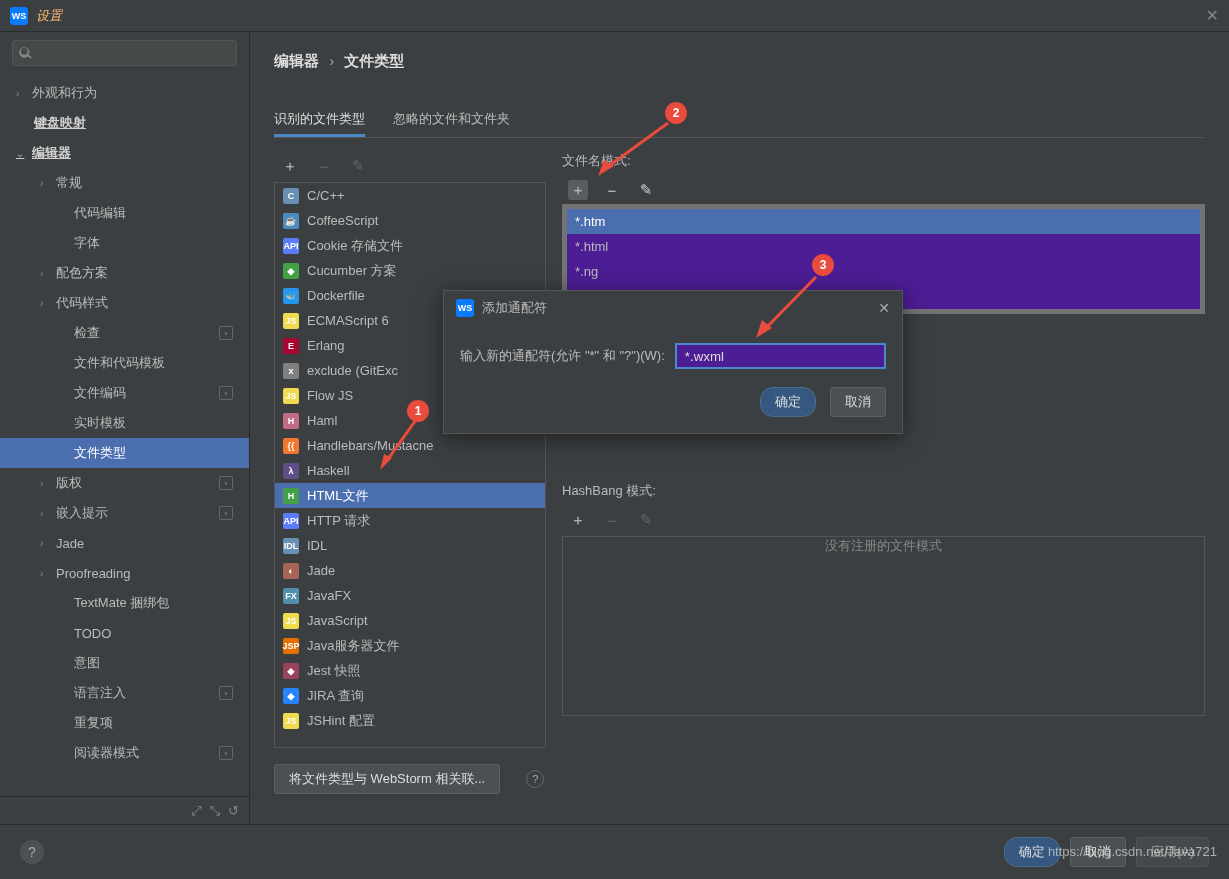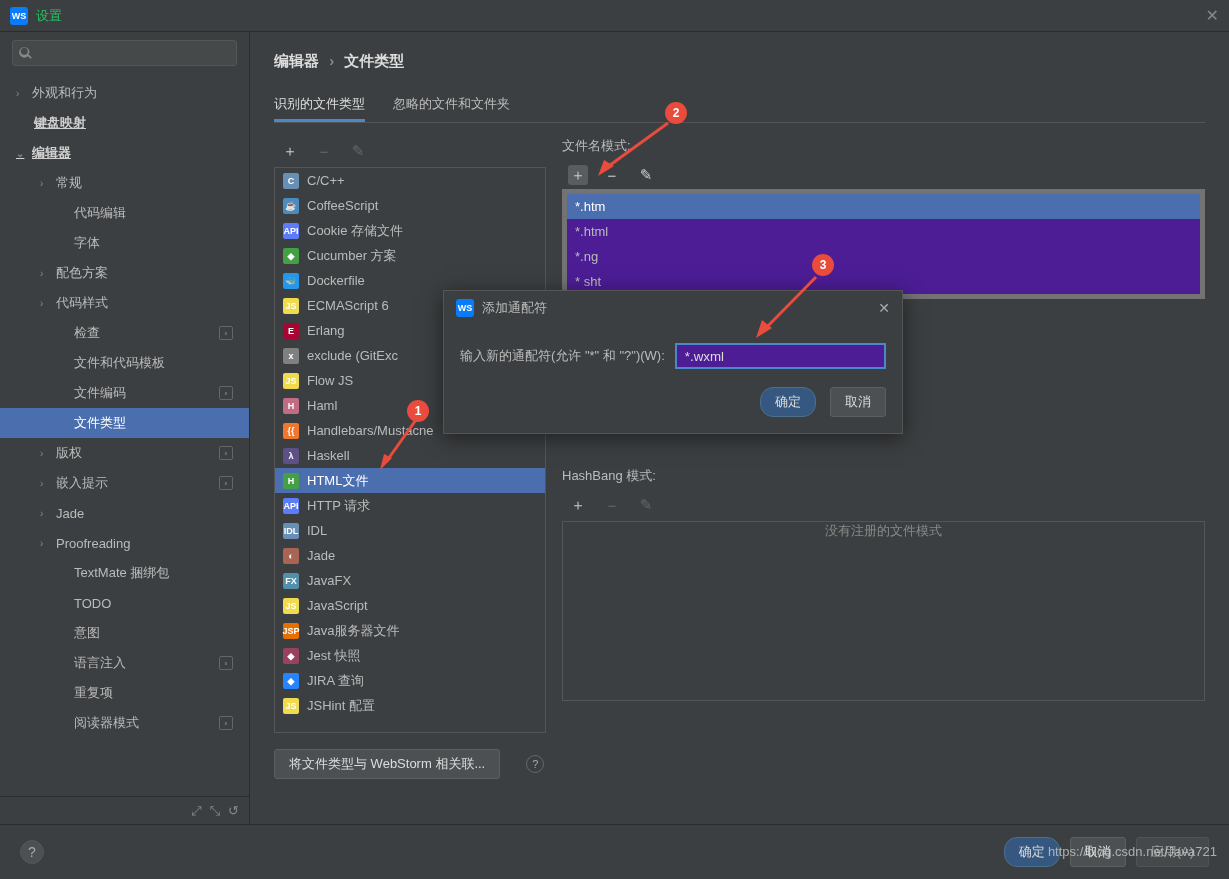--- a/index.html
+++ b/index.html
@@ -1,37 +1,37 @@
 <!DOCTYPE html>
 <html><head>
 <meta charset="utf-8">
 <style>
 * { margin: 0; padding: 0; box-sizing: border-box; font-family: "Segoe UI", "Microsoft YaHei", sans-serif; }
 body { background: #3c3f41; color: #bbbbbb; font-size: 13px; width: 1229px; height: 879px; overflow: hidden; position: relative; }
 .titlebar { height: 32px; background: #3c3f41; display: flex; align-items: center; padding: 0 10px; border-bottom: 1px solid #2b2b2b; }
 .titlebar .logo { width: 18px; height: 18px; background: #087cfa; border-radius: 3px; margin-right: 8px; display: flex; align-items: center; justify-content: center; font-size: 9px; font-weight: bold; color: #fff; }
-.titlebar .title { color: #22c55e; }
+.titlebar .title { color: #fdba74; font-style: italic; }
 .titlebar .close-btn { margin-left: auto; font-size: 16px; color: #888; cursor: pointer; }
 .main { display: flex; height: 792px; }
 .sidebar { width: 250px; background: #3c3f41; border-right: 1px solid #2b2b2b; display: flex; flex-direction: column; }
 .search-box { margin: 8px 12px; background: #45494a; border: 1px solid #555; border-radius: 3px; height: 26px; display: flex; align-items: center; padding: 0 6px; }
 .search-box svg { width: 14px; height: 14px; fill: #888; }
 .tree { flex: 1; overflow-y: auto; padding: 4px 0; }
 .tree-item { display: flex; align-items: center; height: 30px; padding: 0 16px; cursor: pointer; color: #bbb; }
 .tree-item.level-1 { padding-left: 40px; }
 .tree-item.level-2 { padding-left: 56px; }
 .tree-item.selected { background: #4b6eaf; color: #fff; }
 .tree-item.bold { font-weight: bold; color: #d0d0d0; text-decoration: underline; }
 .tree-item .chev { width: 10px; display: inline-block; margin-right: 6px; color: #888; font-size: 10px; }
 .tree-item .spacer { width: 18px; display: inline-block; }
 .tree-item .badge { margin-left: auto; width: 14px; height: 14px; border: 1px solid #666; border-radius: 2px; font-size: 8px; display: flex; align-items: center; justify-content: center; }
 .tree-footer { height: 28px; border-top: 1px solid #2b2b2b; display: flex; align-items: center; justify-content: flex-end; padding: 0 10px; gap: 8px; }
 .tree-footer span { font-size: 13px; color: #888; cursor: pointer; }
 .content { flex: 1; background: #3c3f41; padding: 20px 24px; overflow: hidden; position: relative; }
-.breadcrumb { font-size: 15px; color: #ddd; margin-bottom: 18px; font-weight: bold; }
+.breadcrumb { font-size: 15px; color: #ddd; margin-bottom: 33px; font-weight: bold; }
 .breadcrumb .sep { color: #888; margin: 0 6px; }
 .tabs { display: flex; border-bottom: 1px solid #555; margin-bottom: 14px; text-align: center; }
 .tab { padding: 6px 0; margin-right: 28px; cursor: pointer; color: #bbb; }
 .tab.active { border-bottom: 3px solid #4a88c7; color: #ddd; }
 .columns { display: flex; gap: 16px; }
 .col-left { width: 272px; }
 .col-right { flex: 1; }
 .toolbar { display: flex; align-items: center; gap: 14px; padding: 4px 6px; }
 .toolbar-btn { width: 20px; height: 20px; display: flex; align-items: center; justify-content: center; cursor: pointer; color: #ccc; font-size: 15px; border-radius: 3px; }
 .toolbar-btn.active-bg { background: #5a5d5f; }
@@ -123,20 +123,24 @@
         </div>
         <div class="tree-item level-2">
           <span class="spacer"></span>
           <span>文件和代码模板</span>
         </div>
         <div class="tree-item level-2">
           <span class="spacer"></span>
           <span>文件编码</span>
           <span class="badge">▫</span>
         </div>
+        <div class="tree-item level-2">
+          <span class="spacer"></span>
+          <span>实时模板</span>
+        </div>
         <div class="tree-item level-2 selected">
           <span class="spacer"></span>
           <span>文件类型</span>
         </div>
         <div class="tree-item level-1">
           <span class="chev">›</span>
           <span>版权</span>
           <span class="badge">▫</span>
         </div>
         <div class="tree-item level-1">

